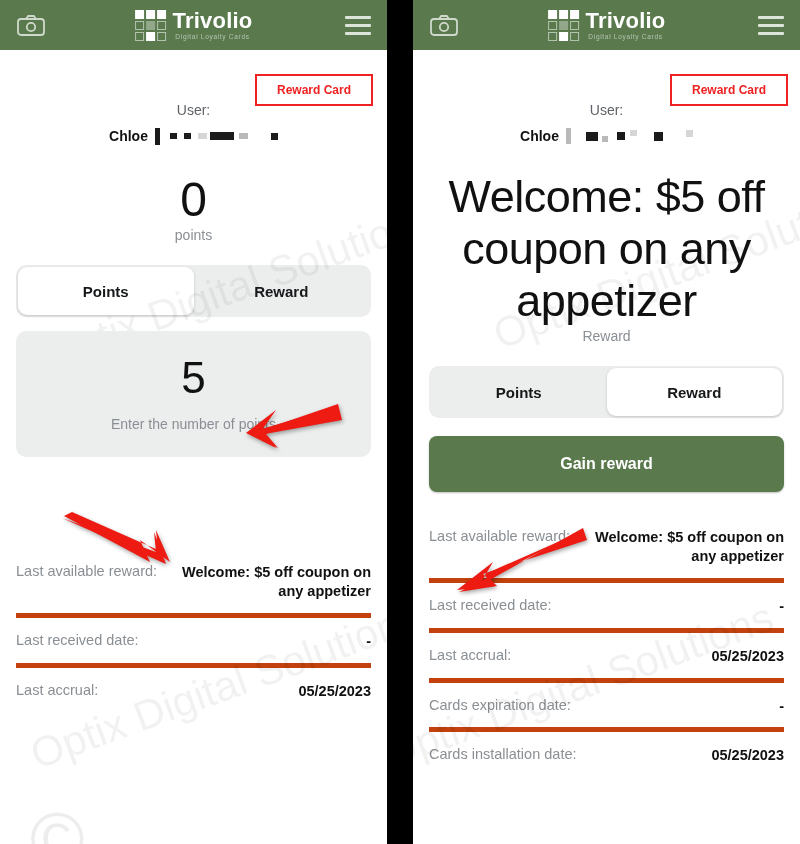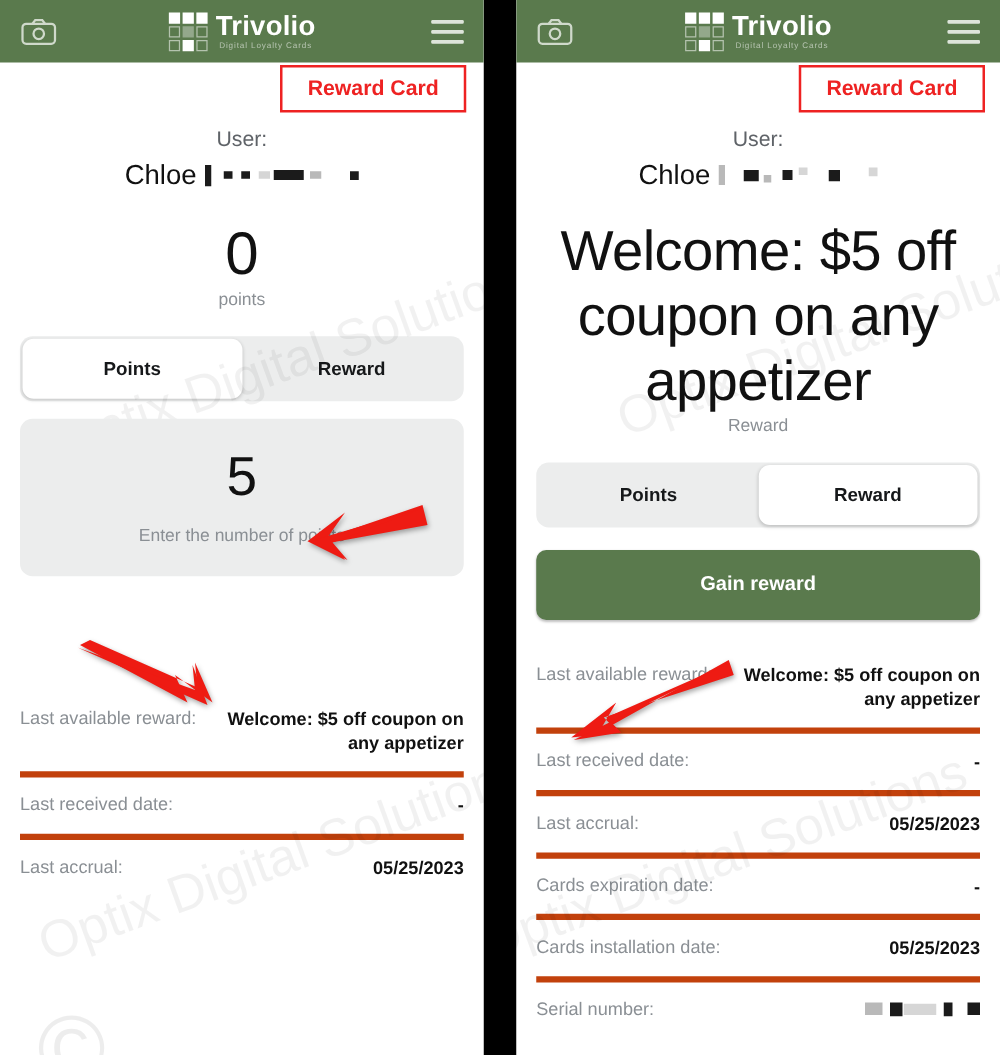--- a/index.html
+++ b/index.html
@@ -50,42 +50,42 @@
     color:#fff; font-size: 22px; font-weight: 700; letter-spacing: .2px;
   }
   .logo-tag {
     color: rgba(255,255,255,.55); font-size: 6.5px; letter-spacing: .7px;
     margin-top: 2px; text-align:center;
   }
 
   
   .annot-row { height: 46px; position:relative; }
   .annot-box {
-    position:absolute; right: 14px; top: 2px;
+    position:absolute; right: 14px; top: 24px;
     border: 2.5px solid #ee2222;
     color: #ee2222;
-    font-size: 17px;
+    font-size: 12px;
     font-weight: 700;
     padding: 7px 20px;
     background: #fff;
     white-space: nowrap;
   }
   .panel-right .annot-box { right: 12px; }
 
   
   .body { padding: 0 16px; position: relative; }
 
   .user-label {
-    text-align:center; color:#5f6368; font-size: 17px; margin-top: 6px;
+    text-align:center; color:#5f6368; font-size: 14px; margin-top: 6px;
   }
   .user-name-row {
     display:flex; align-items:center; justify-content:center;
     gap: 7px; margin-top: 5px; height: 26px;
   }
-  .user-name { font-size: 22px; font-weight: 400; color:#111; }
+  .user-name { font-size: 14px; font-weight: 700; color:#111; }
   .redacted { display:inline-block; background:#1b1b1b; }
   .redacted.gr { background:#b9b9b9; }
   .redacted.lg { background:#d6d6d6; }
 
   .points-num {
     text-align:center; font-size: 48px; color:#111; font-weight: 400;
     line-height: 1.05; margin-top: 26px;
   }
   .points-sub { text-align:center; color:#8a8f94; font-size: 14px; margin-top: 2px; }
 
@@ -359,30 +359,20 @@
           <span class="info-val">05/25/2023</span>
         </div>
         <div class="info-row">
           <span class="info-key">Cards expiration date:</span>
           <span class="info-val">-</span>
         </div>
         <div class="info-row">
           <span class="info-key">Cards installation date:</span>
           <span class="info-val">05/25/2023</span>
         </div>
-        <div class="info-row">
-          <span class="info-key">Serial number:</span>
-          <span class="info-val redacted-val">
-            <span class="redacted gr" style="width:14px;height:10px;"></span>
-            <span class="redacted" style="width:10px;height:11px;"></span>
-            <span class="redacted lg" style="width:26px;height:9px;margin-left:-5px;"></span>
-            <span class="redacted" style="width:7px;height:11px;"></span>
-            <span class="redacted" style="width:10px;height:10px;margin-left:6px;"></span>
-          </span>
-        </div>
       </div>
     </div>
 
     <svg class="arrow" style="left:36px; top:524px;" width="140" height="72" viewBox="0 0 140 72">
       <path d="M134 4 L30 62 L44 38 L8 66 L46 62 L34 50 L138 16 Z" fill="#ee1b13"></path>
       <path d="M136 6 L10 68 L48 62 L36 50 Z" fill="#ee1b13"></path>
     </svg>
   </div>
 
 </div>

